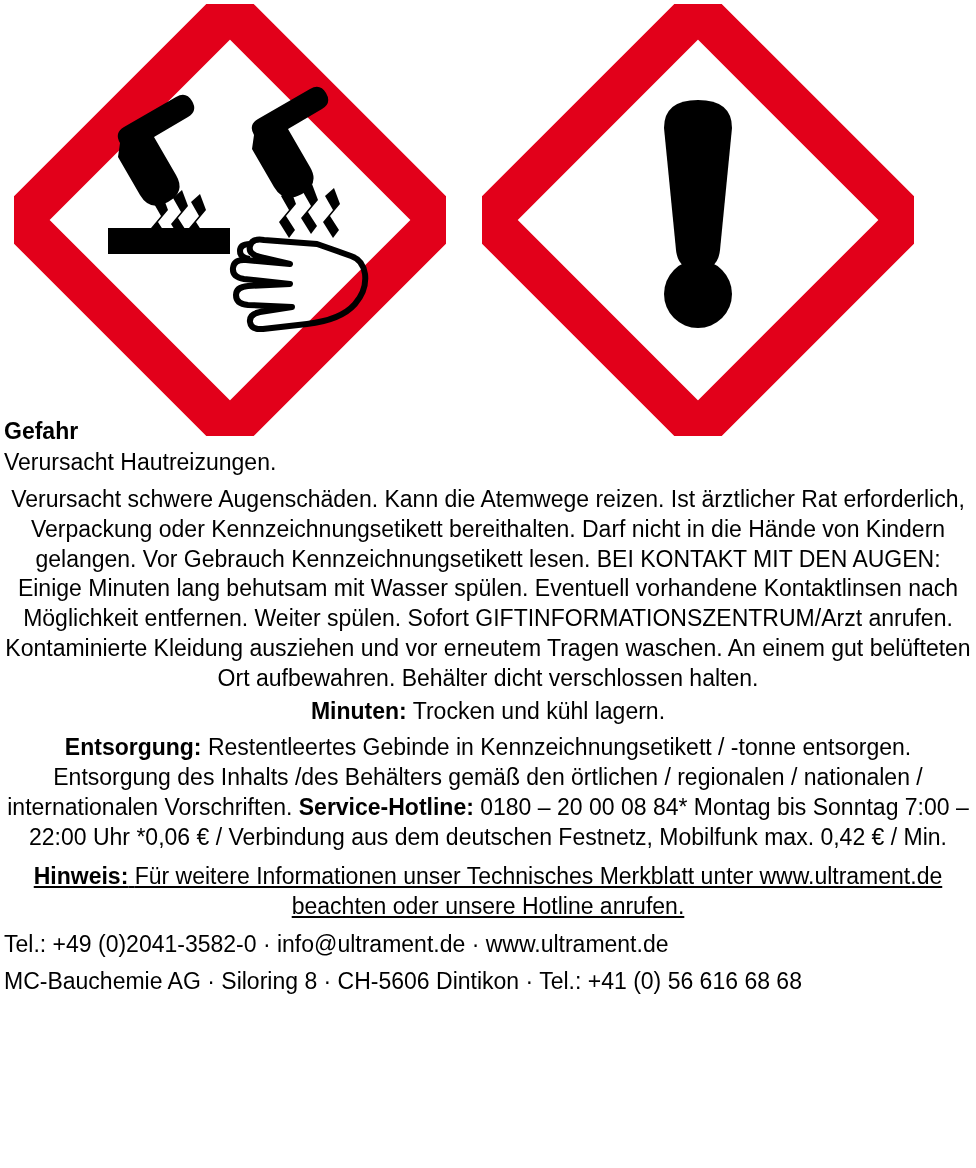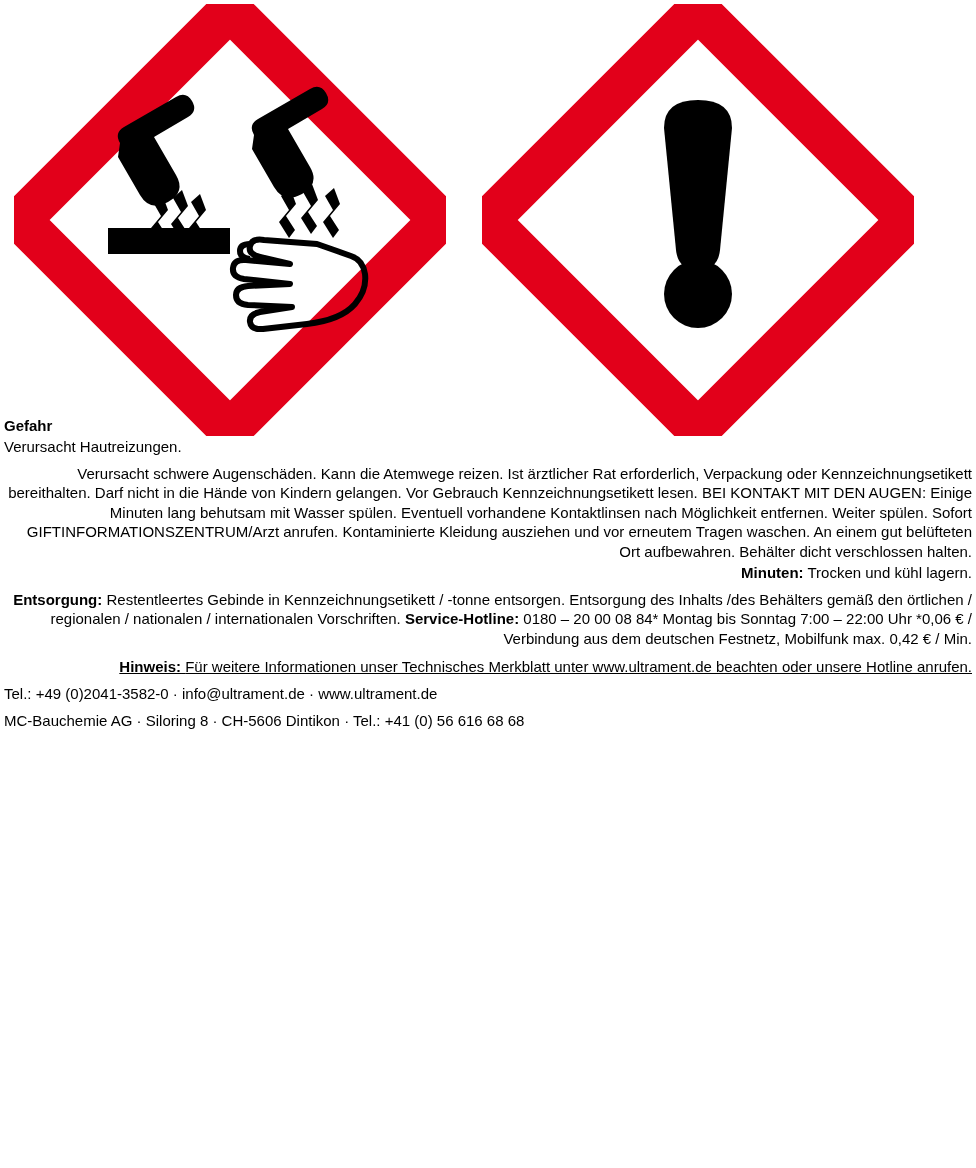--- a/index.html
+++ b/index.html
@@ -37,29 +37,29 @@
   .ghs.second { left: 482px; }
 
   .ghs svg { display: block; }
 
   
   .textblock {
     position: absolute;
     left: 4px;
     right: 4px;
     top: 416px;
-    font-size: 15px;
+    font-size: 23px;
     line-height: 1.32;
   }
   .line {
     margin: 0 0 1px 0;
   }
   .para {
     margin: 0 0 2px 0;
-    text-align: right;
+    text-align: center;
   }
   .bold { font-weight: bold; }
   .gap-small { margin-top: 7px; }
   .gap-med { margin-top: 9px; text-decoration: underline; }
   .tight { line-height: 1.30; }
 </style>
 </head>
 <body>
 
 <div class="page">

